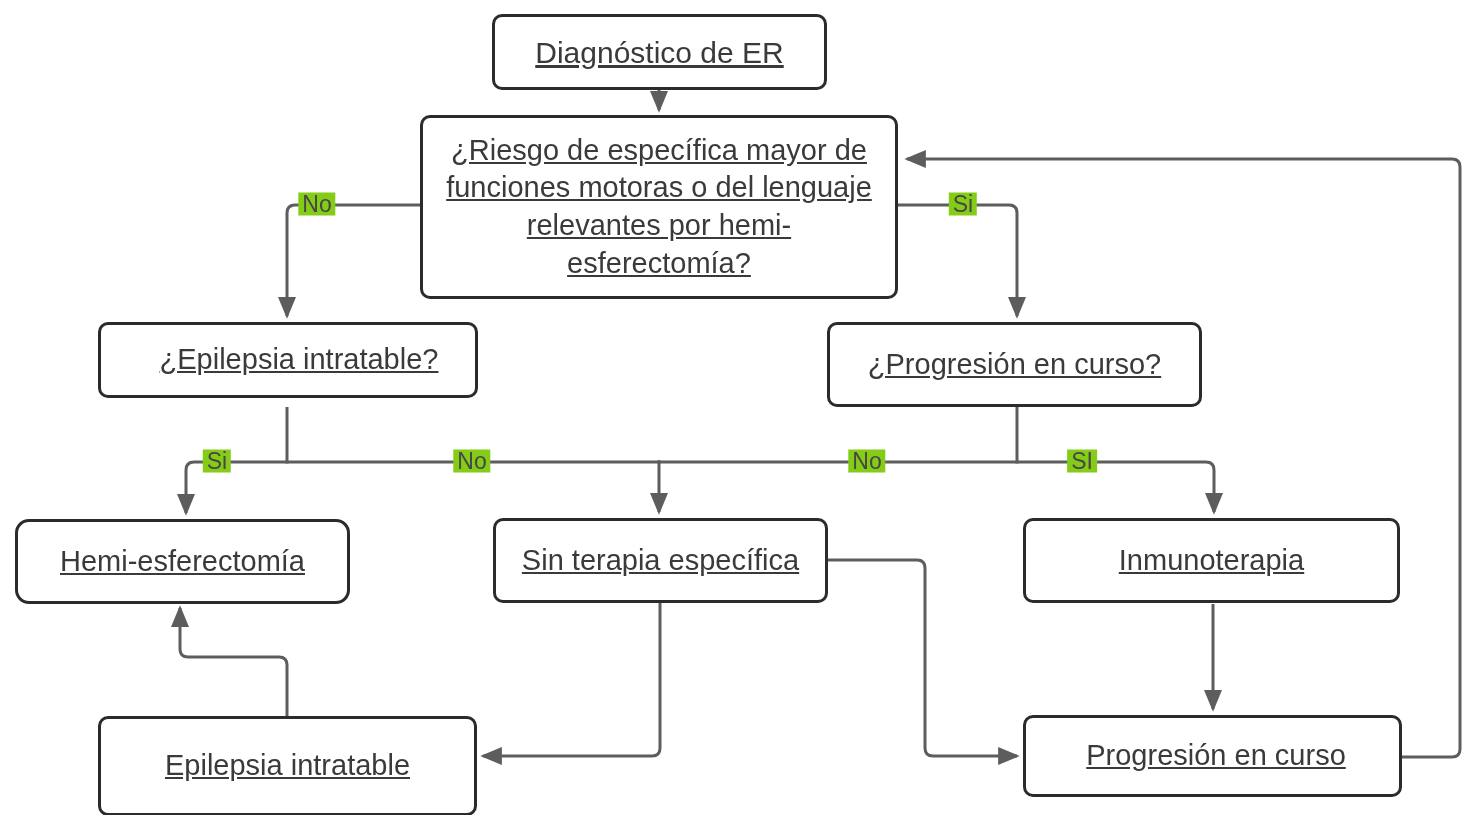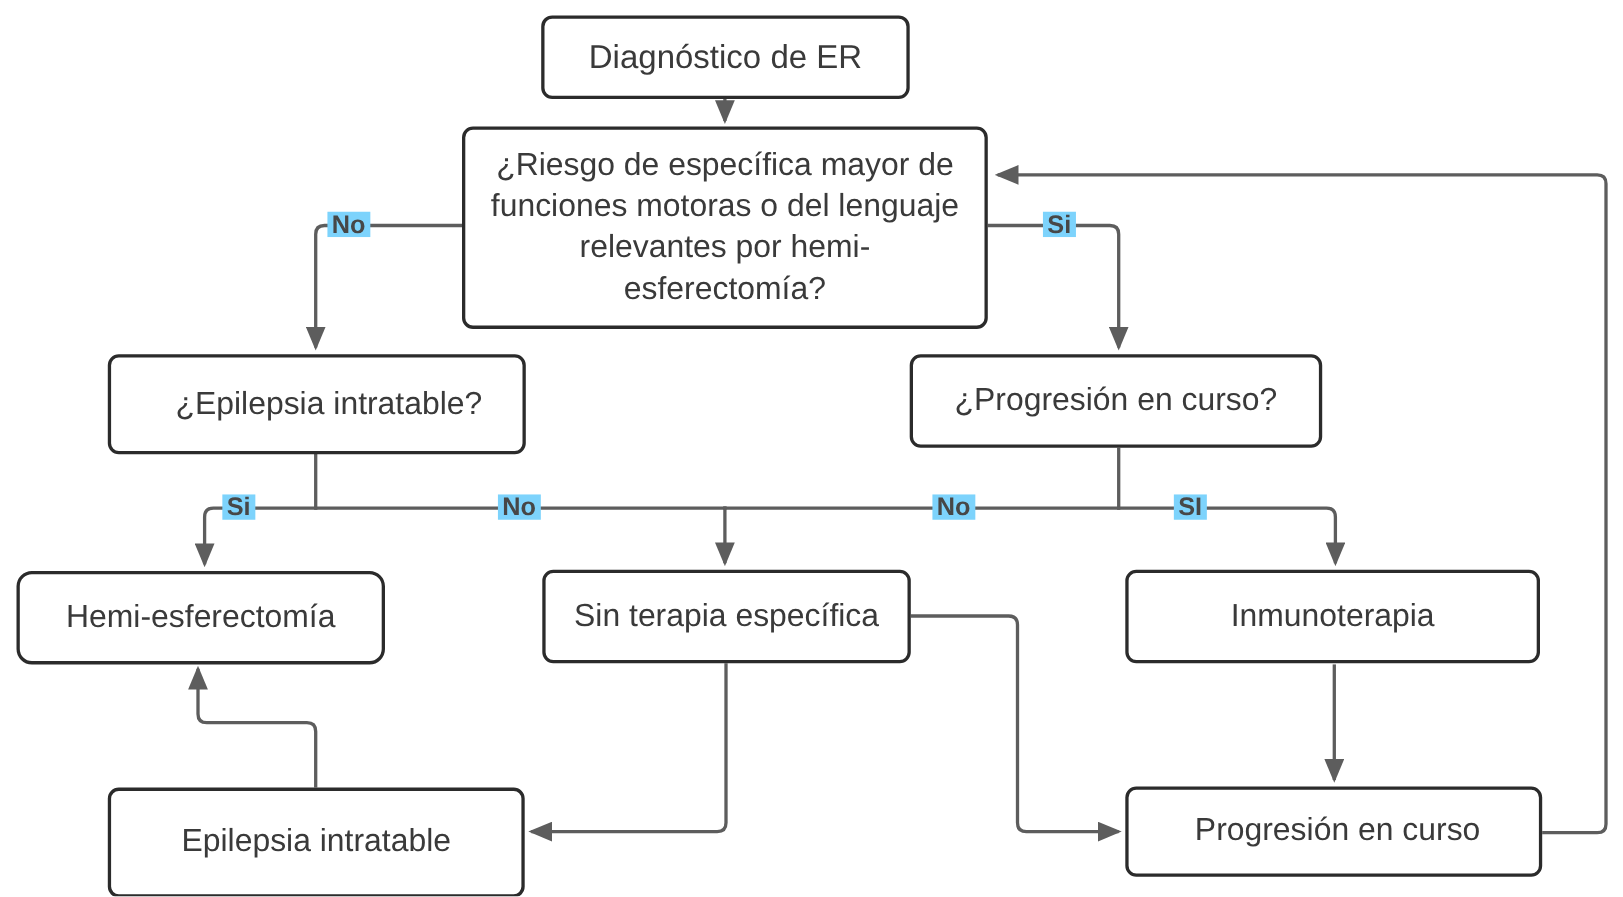--- a/index.html
+++ b/index.html
@@ -28,28 +28,29 @@
     border-radius: 10px;
     background: #ffffff;
     display: flex;
     align-items: center;
     justify-content: center;
     text-align: center;
     color: #3a3a3a;
     font-size: 29px;
     line-height: 1.3;
     padding: 0 14px;
+    text-decoration: underline;
   }
   .edge-label {
     position: absolute;
     transform: translate(-50%, -50%);
-    background: #7dd3fc;
+    background: #84cc16;
     color: #474747;
     font-size: 23px;
-    font-weight: 700;
+    font-weight: 400;
     padding: 0 4px;
     line-height: 1;
     white-space: nowrap;
   }
 </style>
 </head>
 <body>
 
 <div class="canvas">
 
@@ -85,21 +86,21 @@
       <path d="M287,716 L287,665 Q287,657 279,657 L188,657 Q180,657 180,649 L180,608" marker-end="url(#arrow)"></path>
 
       <path d="M1402,757 L1452,757 Q1460,757 1460,749 L1460,167 Q1460,159 1452,159 L907,159" marker-end="url(#arrow)"></path>
     </g>
   </svg>
 
   <div class="node" style="left:492px; top:14px; width:335px; height:76px; font-size:30px;">Diagnóstico de ER</div>
 
   <div class="node" style="left:420px; top:115px; width:478px; height:184px; padding:0 20px;">¿Riesgo de específica mayor de funciones motoras o del lenguaje relevantes por hemi-esferectomía?</div>
 
-  <div class="node" style="left:98px; top:322px; width:380px; height:91px;padding-left:36px;">¿Epilepsia intratable?</div>
+  <div class="node" style="left:98px; top:322px; width:380px; height:76px;padding-left:36px;">¿Epilepsia intratable?</div>
 
   <div class="node" style="left:827px; top:322px; width:375px; height:85px;">¿Progresión en curso?</div>
 
   <div class="node" style="left:15px; top:519px; width:335px; height:85px;border-radius:14px;">Hemi-esferectomía</div>
 
   <div class="node" style="left:493px; top:518px; width:335px; height:85px;">Sin terapia específica</div>
 
   <div class="node" style="left:1023px; top:518px; width:377px; height:85px;">Inmunoterapia</div>
 
   <div class="node" style="left:98px; top:716px; width:379px; height:100px;">Epilepsia intratable</div>

